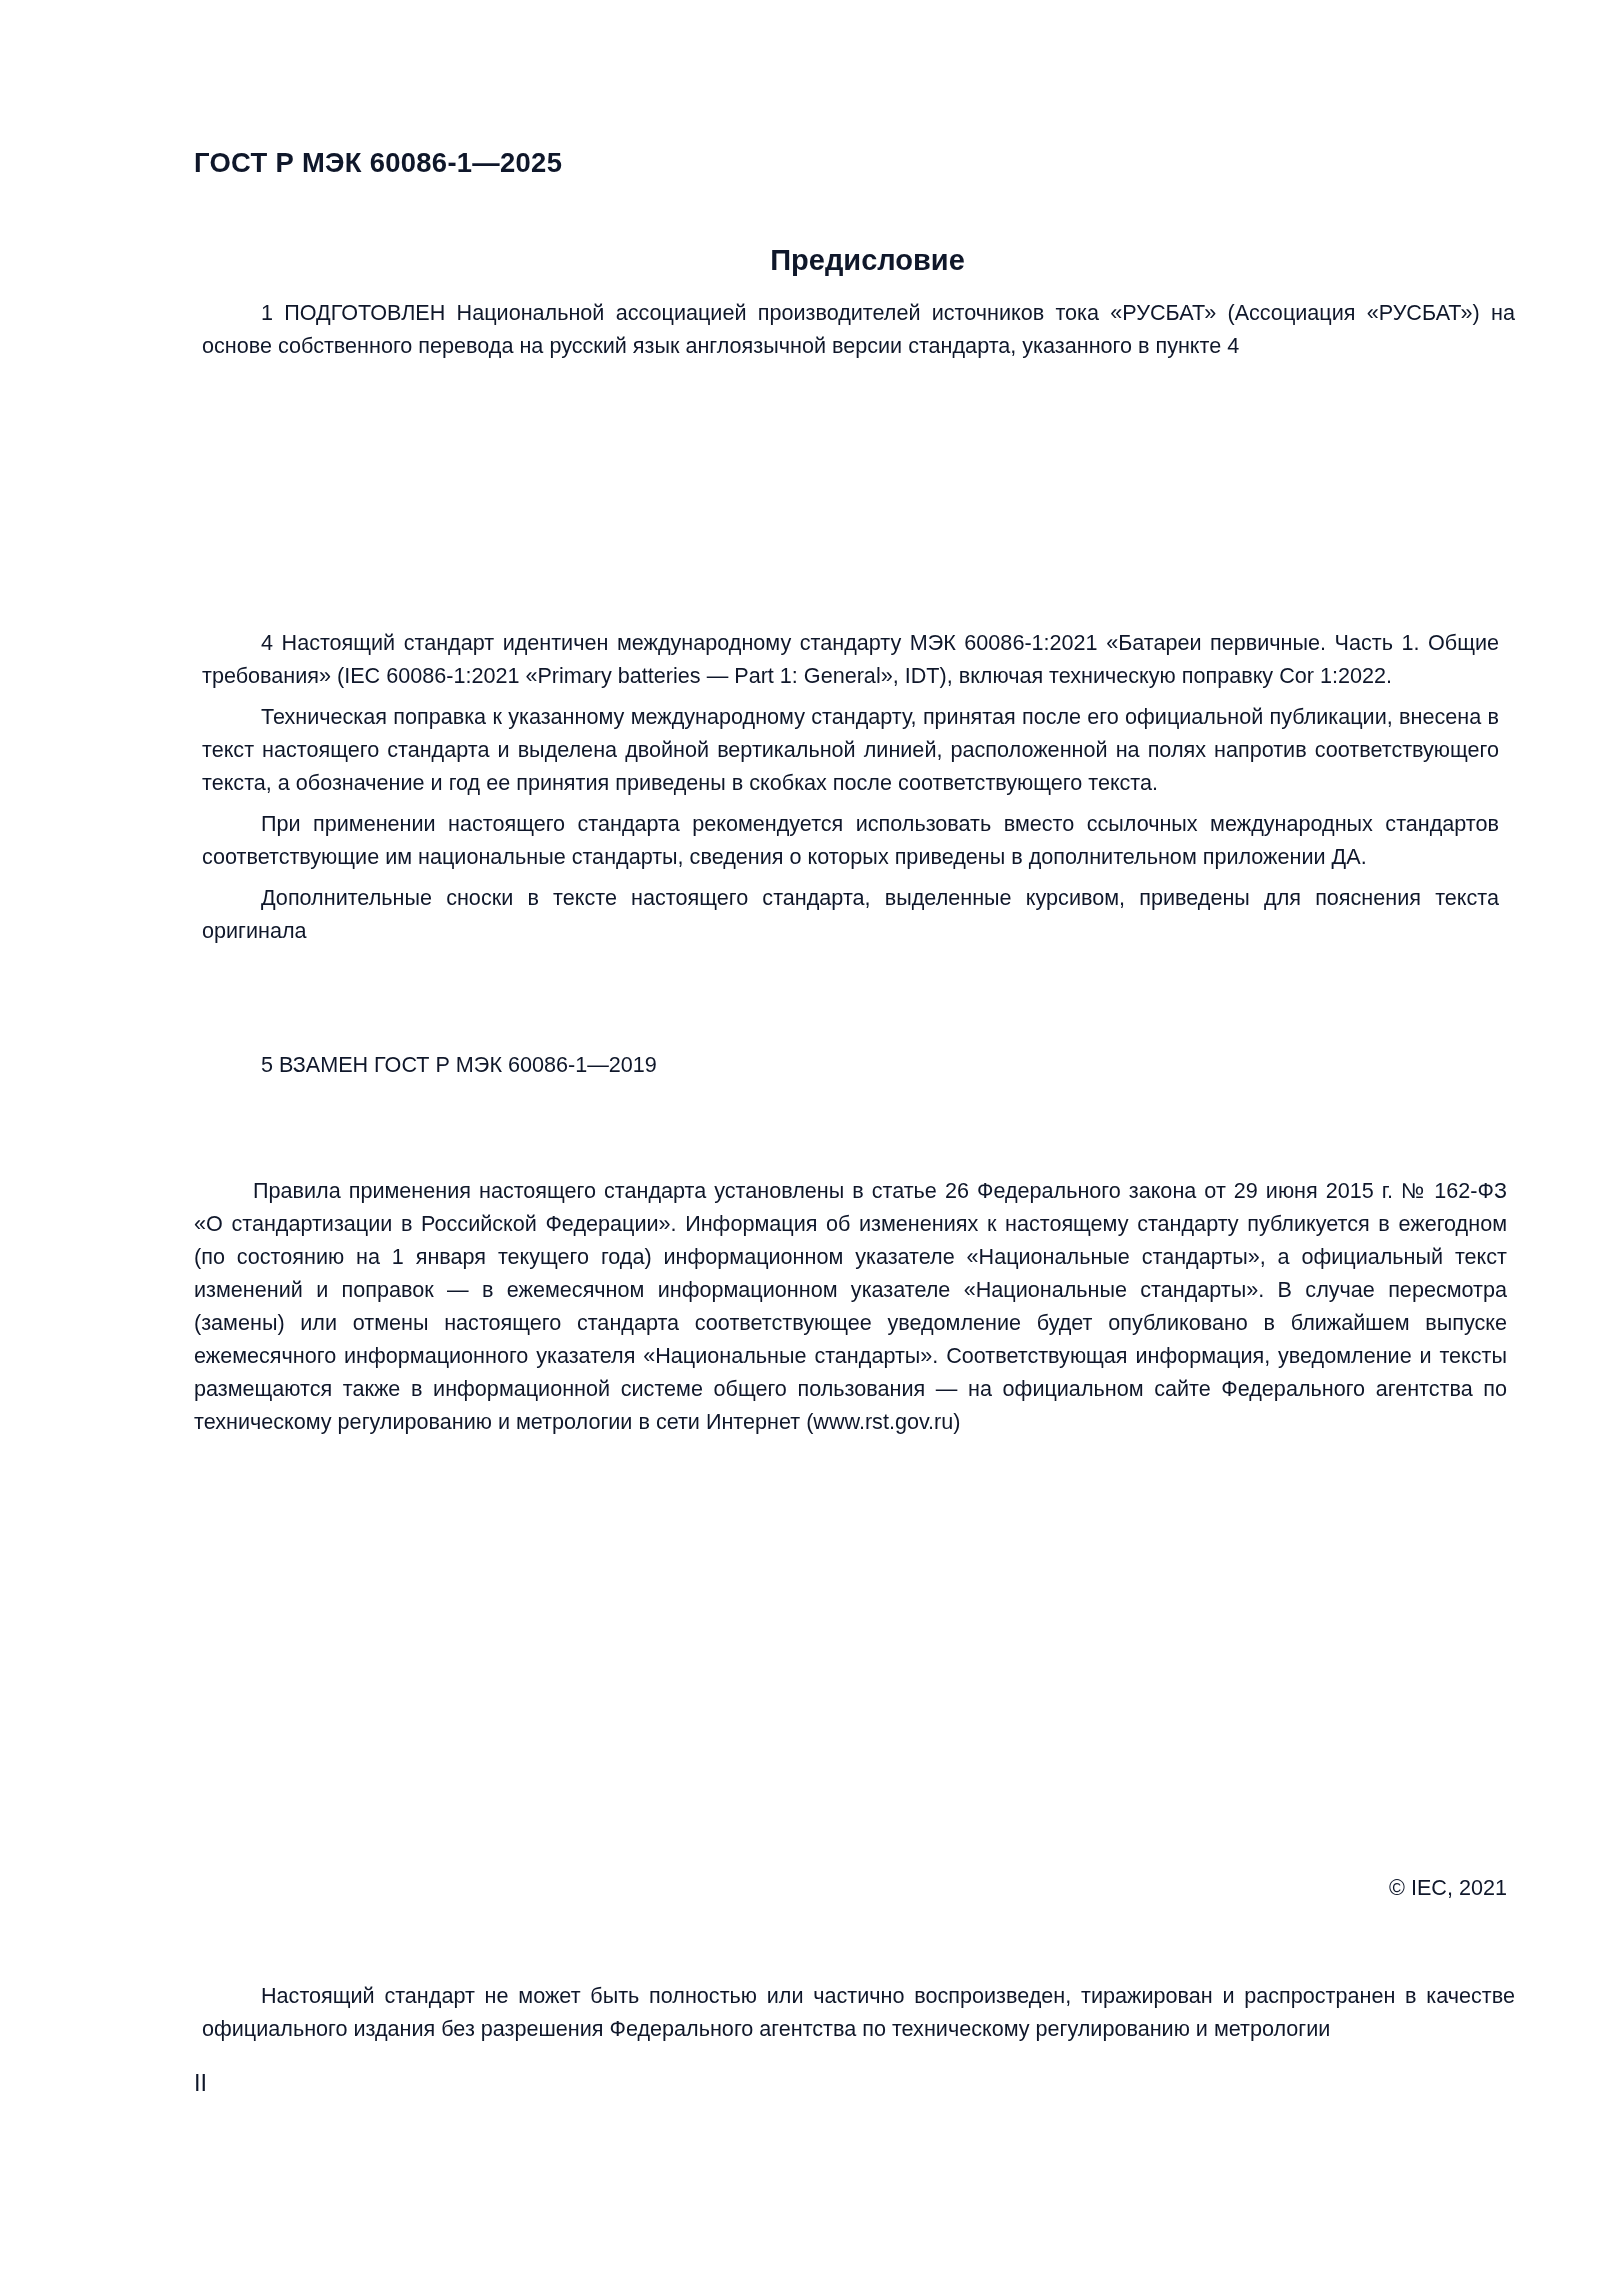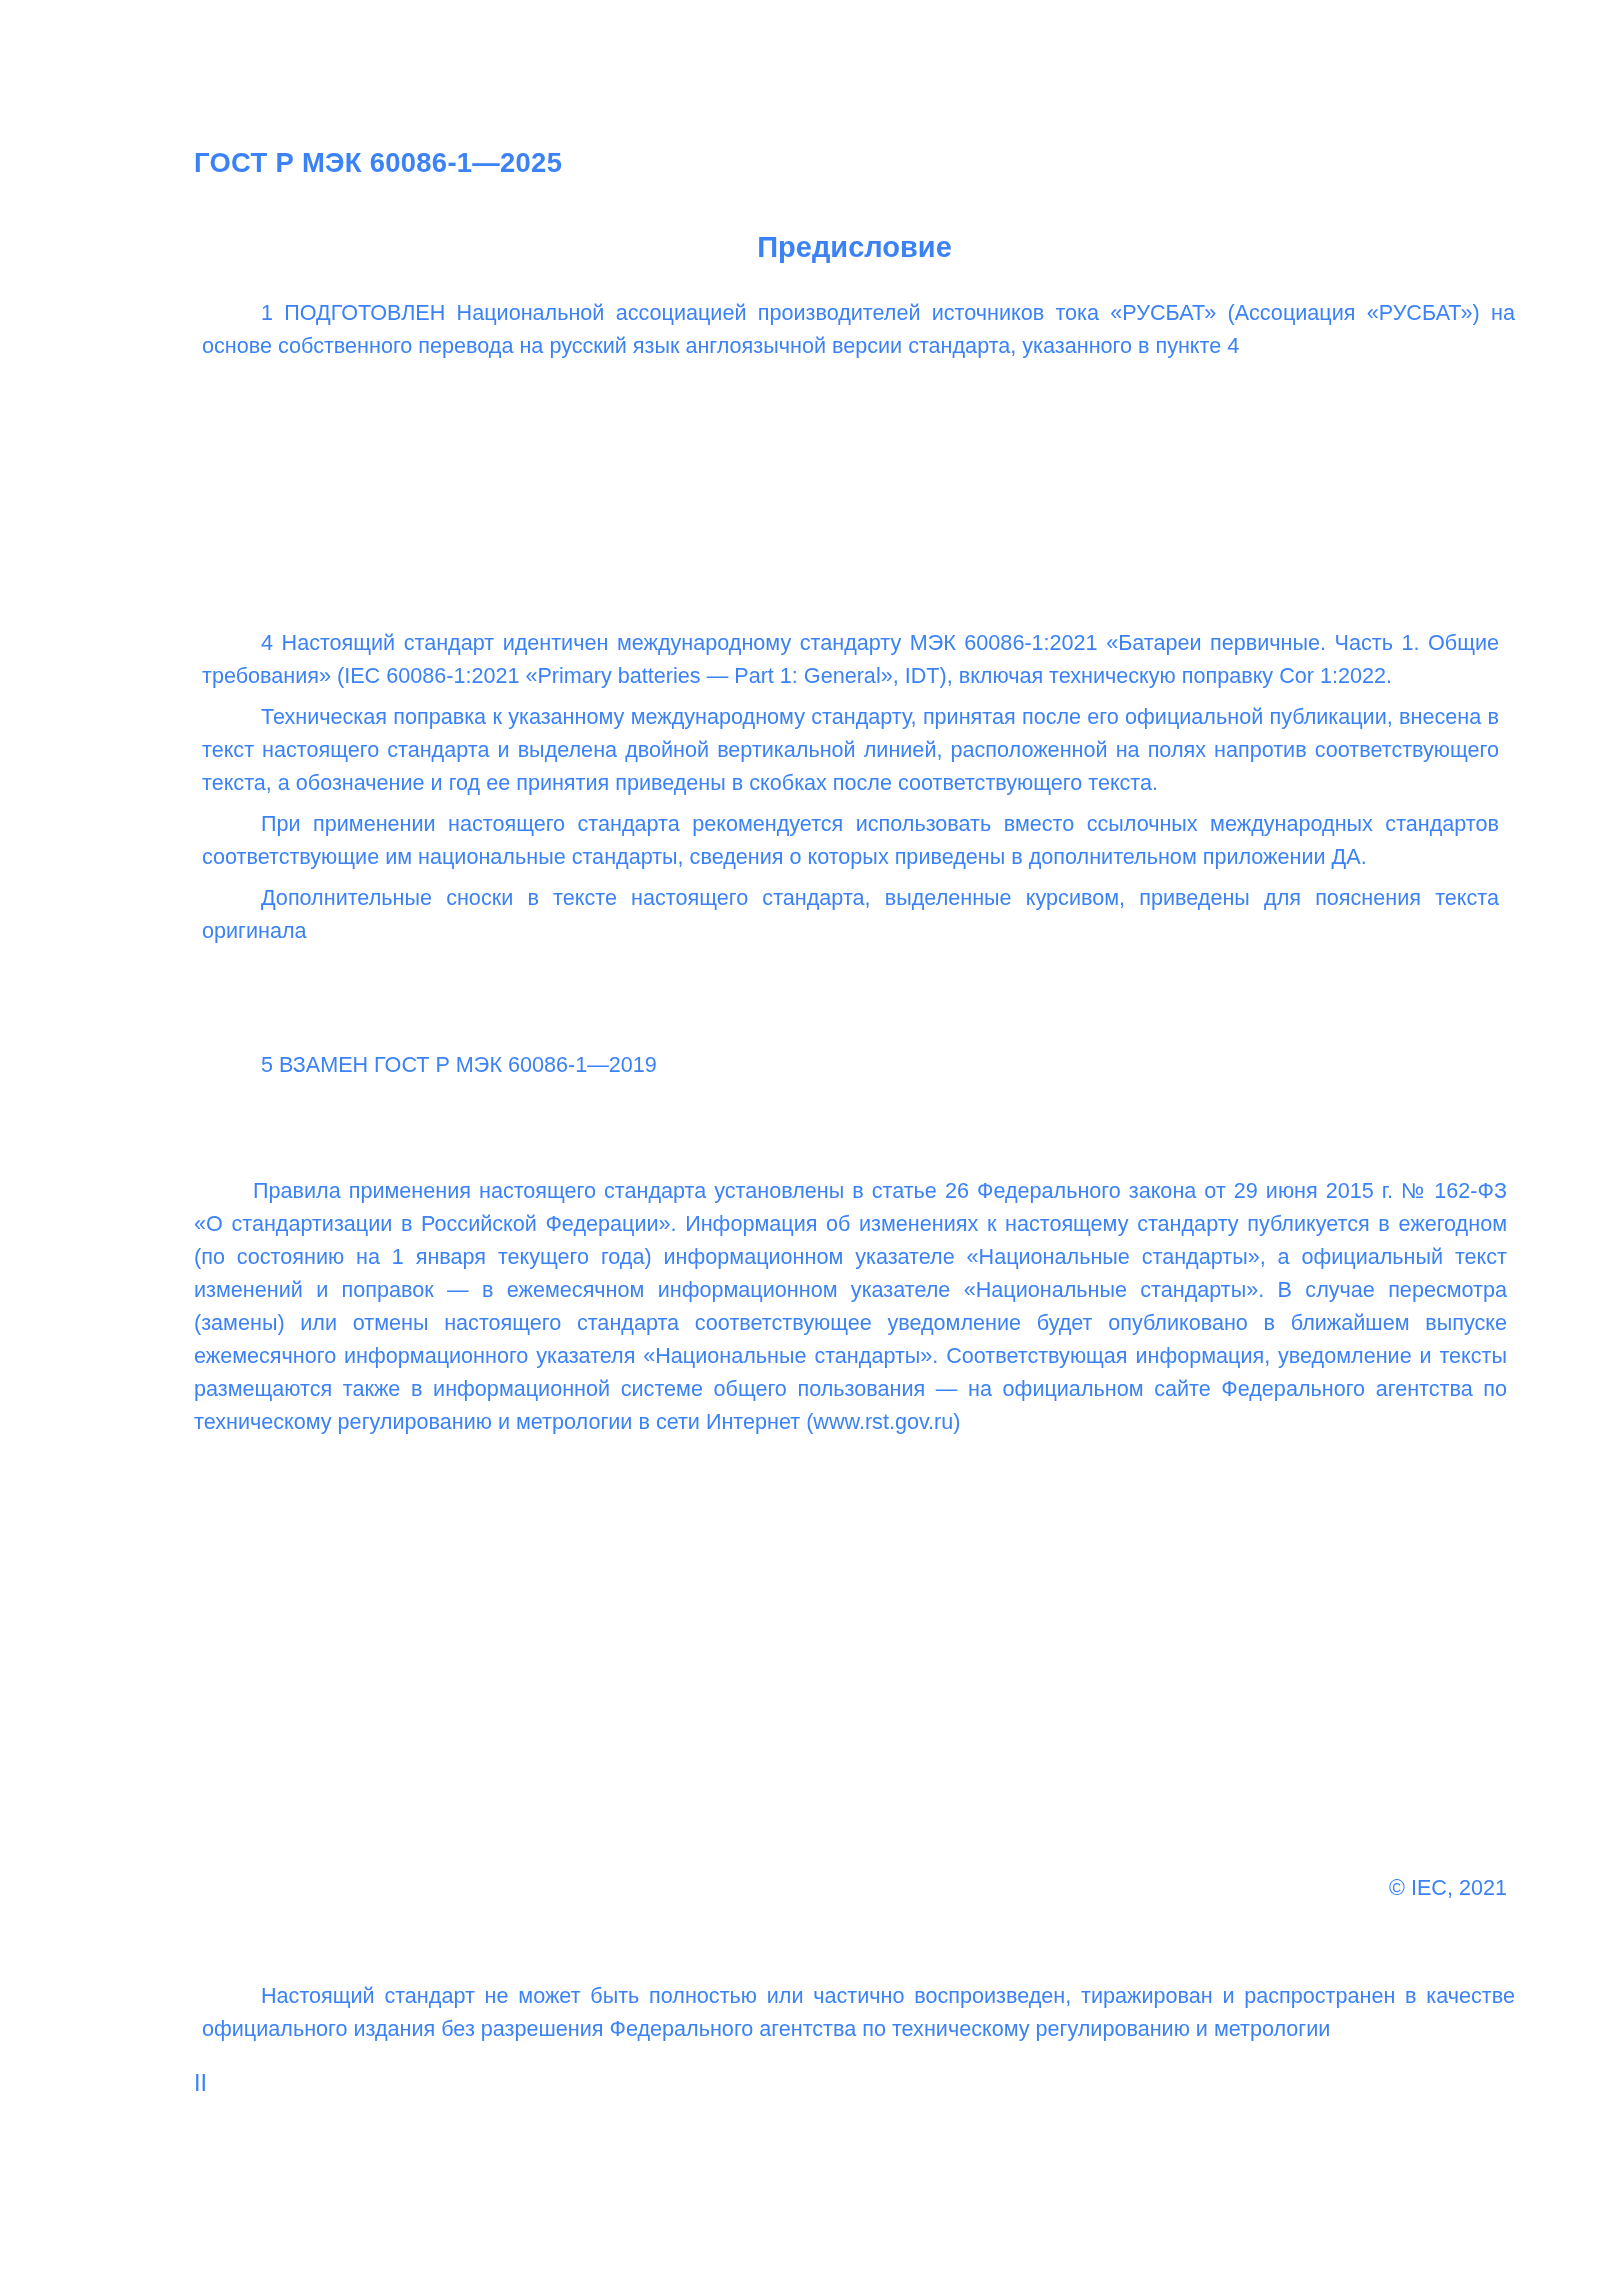--- a/index.html
+++ b/index.html
@@ -5,39 +5,39 @@
   html, body {
     margin: 0;
     padding: 0;
     background: #ffffff;
   }
   .page {
     position: relative;
     width: 1621px;
     height: 2293px;
     background: #ffffff;
-    color: #3b82f6;
+    color: #0f172a;
     font-family: "Liberation Sans", sans-serif;
     overflow: hidden;
   }
   .block {
     position: absolute;
     left: 194px;
     width: 1313px;
   }
   .doc-header {
     top: 147px;
     font-size: 27.4px;
     font-weight: bold;
     letter-spacing: 0.3px;
     white-space: nowrap;
   }
   .doc-title {
     top: 227px;
-    margin: 4px;
+    margin: 17px;
     font-size: 29px;
     font-weight: bold;
     text-align: center;
   }
   .para {
     margin: 8px;
     font-size: 21.6px;
     line-height: 33px;
     text-align: justify;
     text-indent: 59px;

